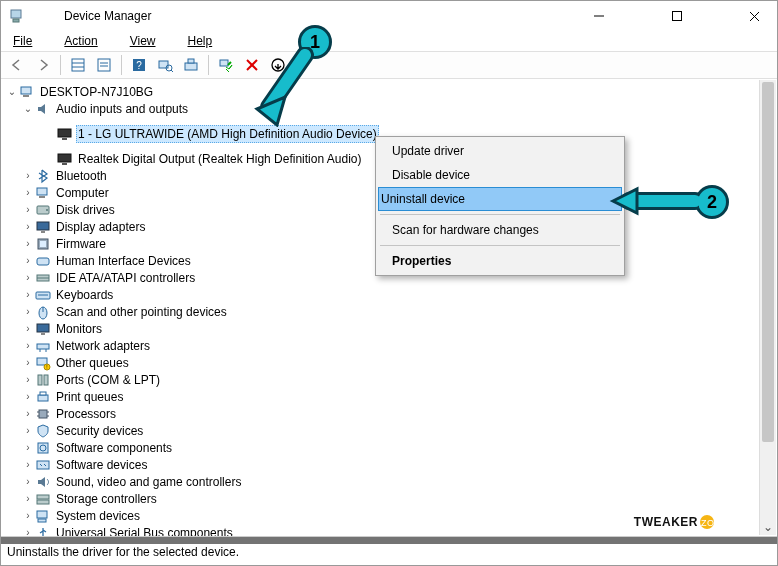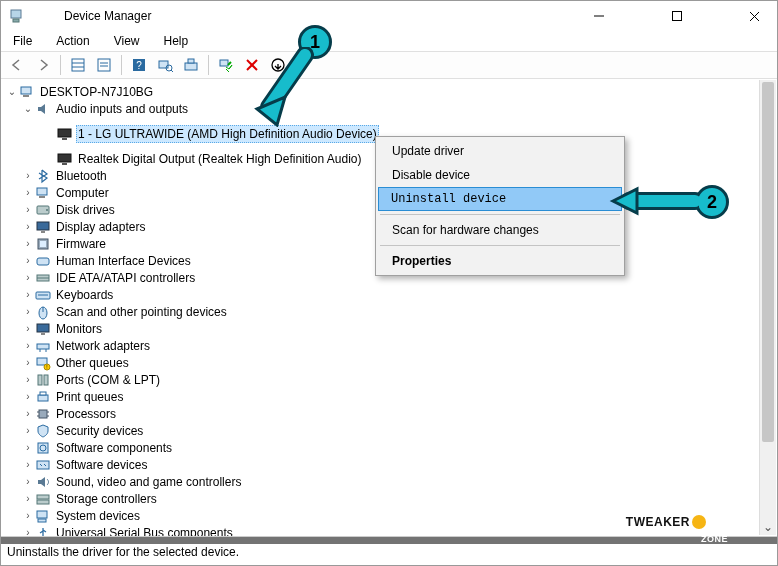--- a/index.html
+++ b/index.html
@@ -27,22 +27,23 @@
     width: 16px; height: 16px;
     margin-right: 6px;
   }
   .title-bar .title { flex: 1; font-size: 12px; }
   .win-btn { width: 45px; height: 30px; display:flex; align-items:center; justify-content:center; }
   .menu-bar {
     height: 20px;
     display: flex;
     align-items: center;
     padding: 0 4px;
-    gap: 8px;
+    gap: 16px;
     background: #fff;
+    text-decoration: underline;
   }
   .menu-item { padding: 2px 8px; }
   .toolbar {
     height: 28px;
     display: flex;
     align-items: center;
     padding: 2px 4px;
     gap: 2px;
     border-top: 1px solid #e0e0e0;
     border-bottom: 1px solid #e0e0e0;
@@ -101,21 +102,21 @@
     position: absolute;
     left: 374px; top: 135px;
     width: 250px;
     background: #f2f2f2;
     border: 1px solid #a0a0a0;
     box-shadow: 3px 3px 6px rgba(0,0,0,0.3);
     padding: 2px;
     font-size: 12px;
   }
   .cm-item { padding: 5px 14px; }
-  .cm-item.highlight { background:#91c9f7; border:1px solid #2a8dd4; padding:4px 12px;font-family:Liberation Mono, monospace; }
+  .cm-item.highlight { background:#91c9f7; border:1px solid #2a8dd4; padding:4px 2px; }
   .cm-sep { height:1px; background:#c4c4c4; margin:3px 2px; }
   .cm-item.bold { font-weight: bold; }
   .status-bar {
     height: 22px;
     display:flex; align-items:center;
     padding: 0 6px;
     font-size: 12px;
     background:#fff;
     border-top:7px solid #737373;
   }
@@ -131,21 +132,21 @@
   .arrow { position:absolute; pointer-events:none; }
   .watermark {
     position:absolute; right:36px; bottom:36px;
     font-size:12px; font-weight:bold; letter-spacing:0.5px;
     color:#111;
   }
   .watermark .zone-dot{
     display:inline-block;width:14px;height:14px;border-radius:50%;
     background:#f6b514;position:relative;top:3px;margin-left:2px;
   }
-  .watermark .zone{font-size:9px;color:#fff;font-weight:bold;position:relative;left:-13px;top:16px;margin-left:8px;}
+  .watermark .zone{font-size:9px;color:#fff;font-weight:normal;position:relative;left:-13px;top:0px;}
   svg { display:block; }
 </style>
 </head>
 <body>
 
 <div class="title-bar">
   <span class="app-icon">
     <svg width="16" height="16" viewBox="0 0 16 16">
         <rect x="2" y="2" width="10" height="8" fill="#b7d5e8" stroke="#5a7a94"></rect>
         <rect x="4" y="11" width="6" height="3" fill="#8aa" stroke="#577"></rect>

